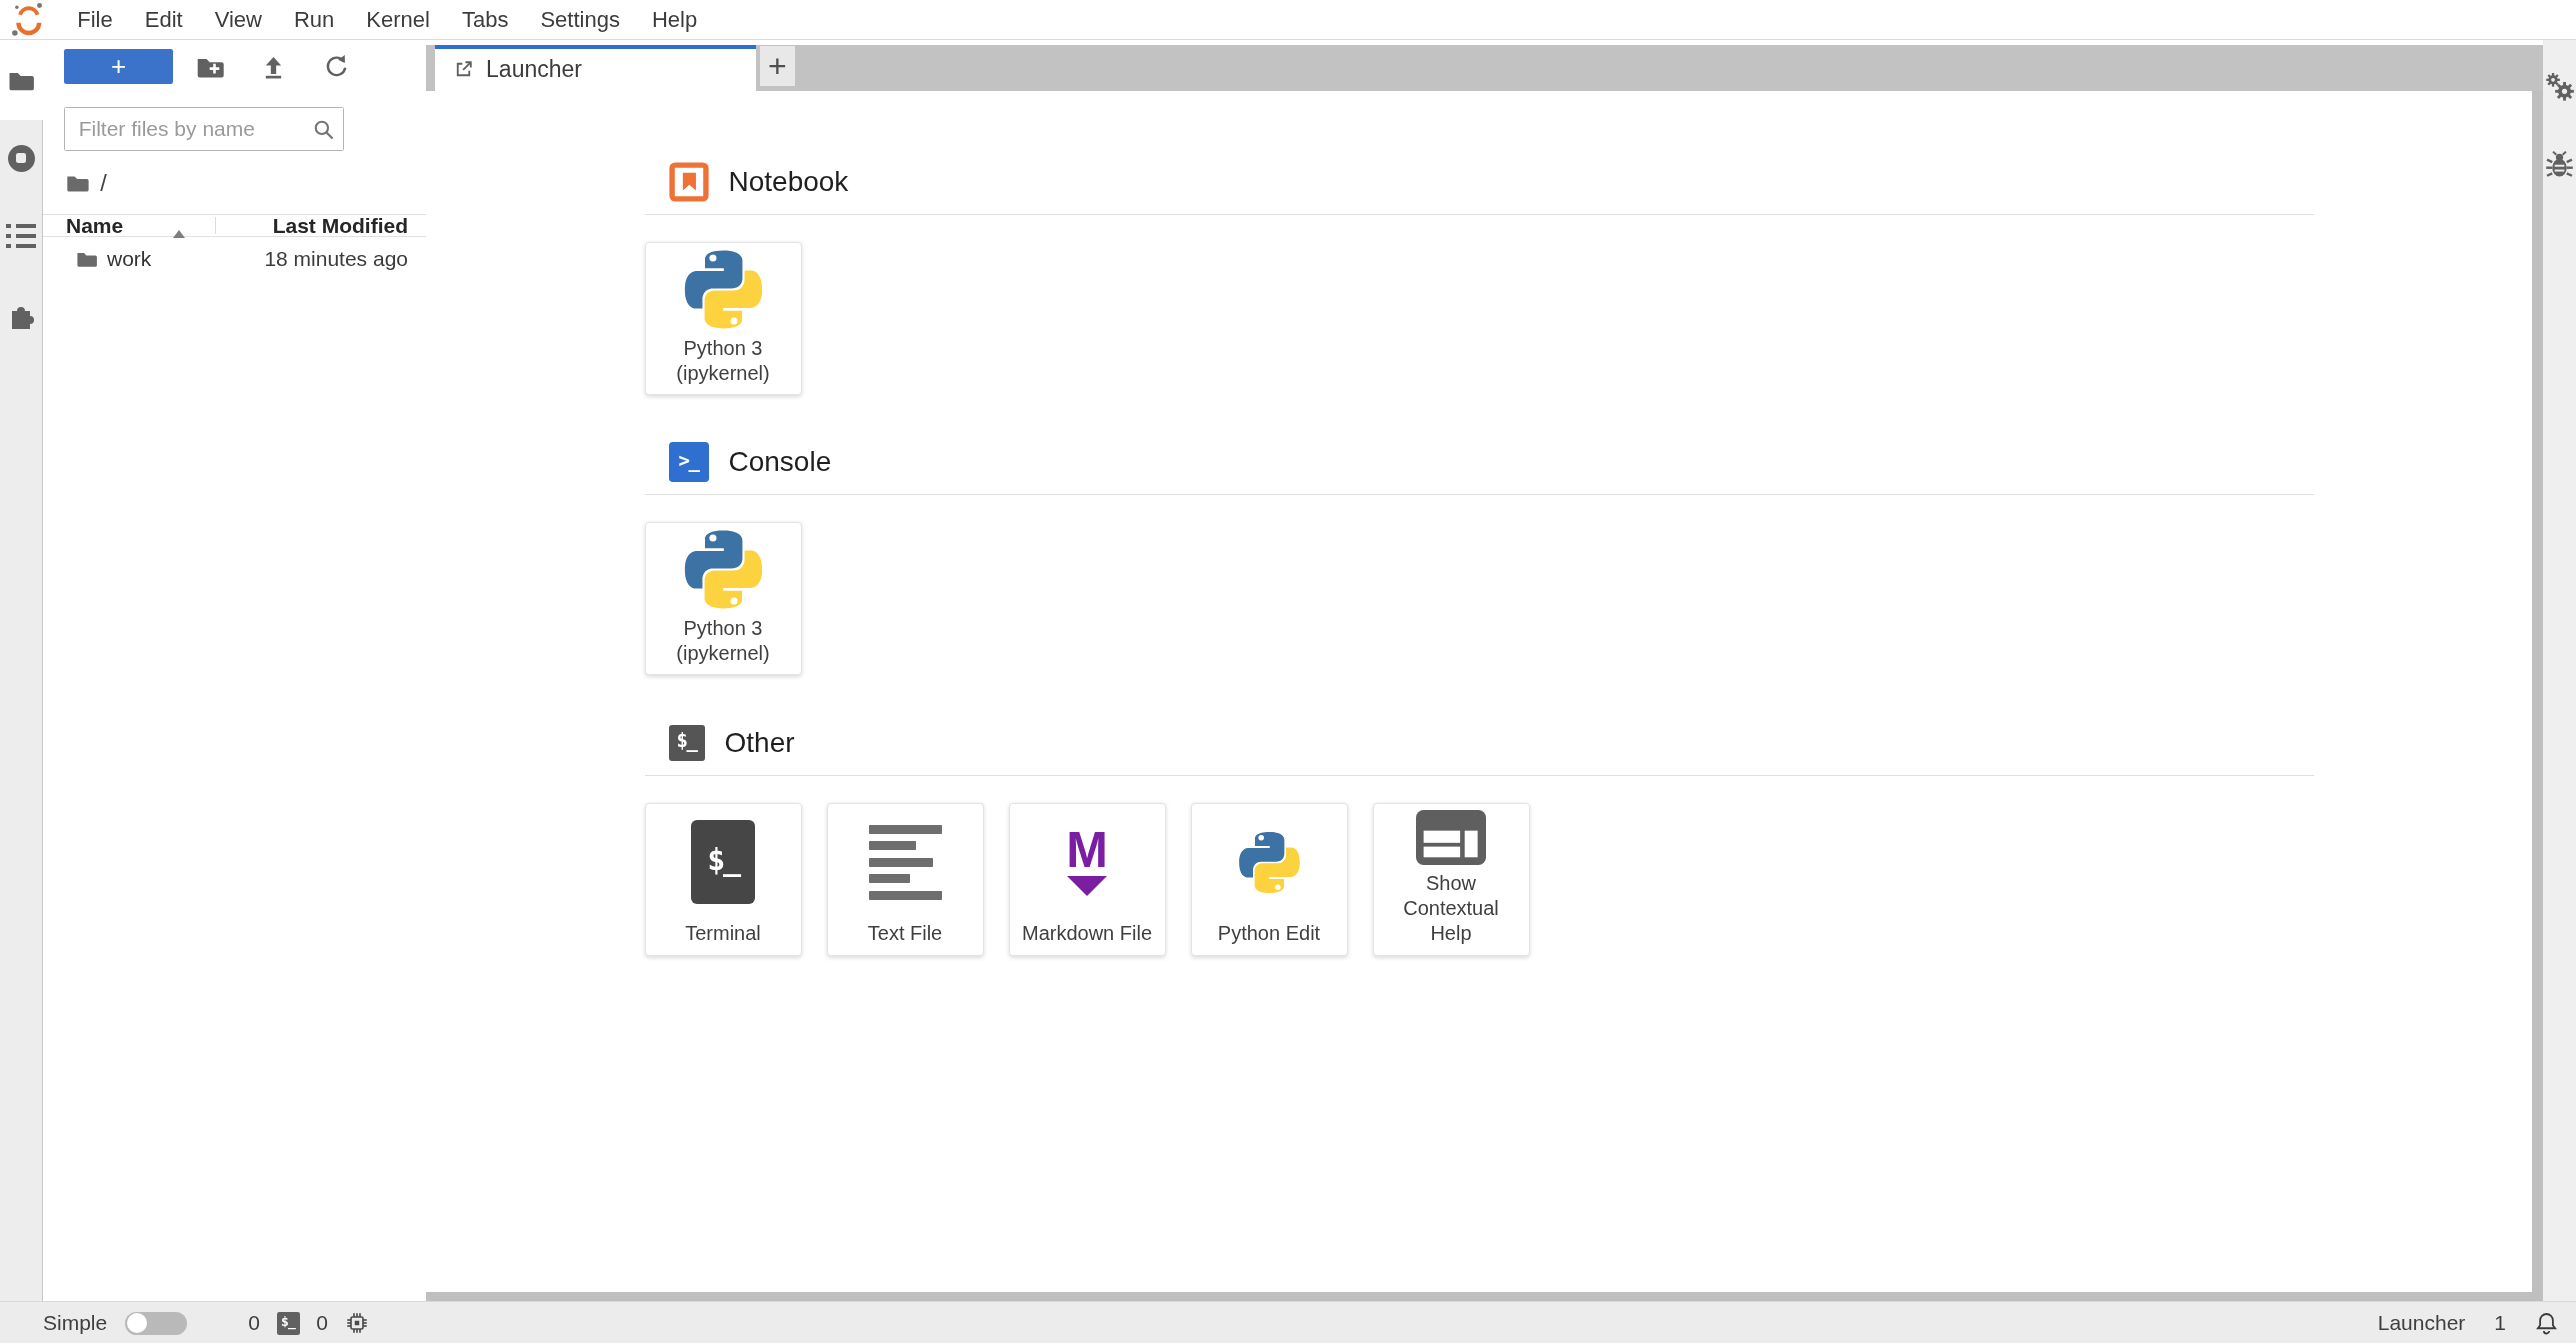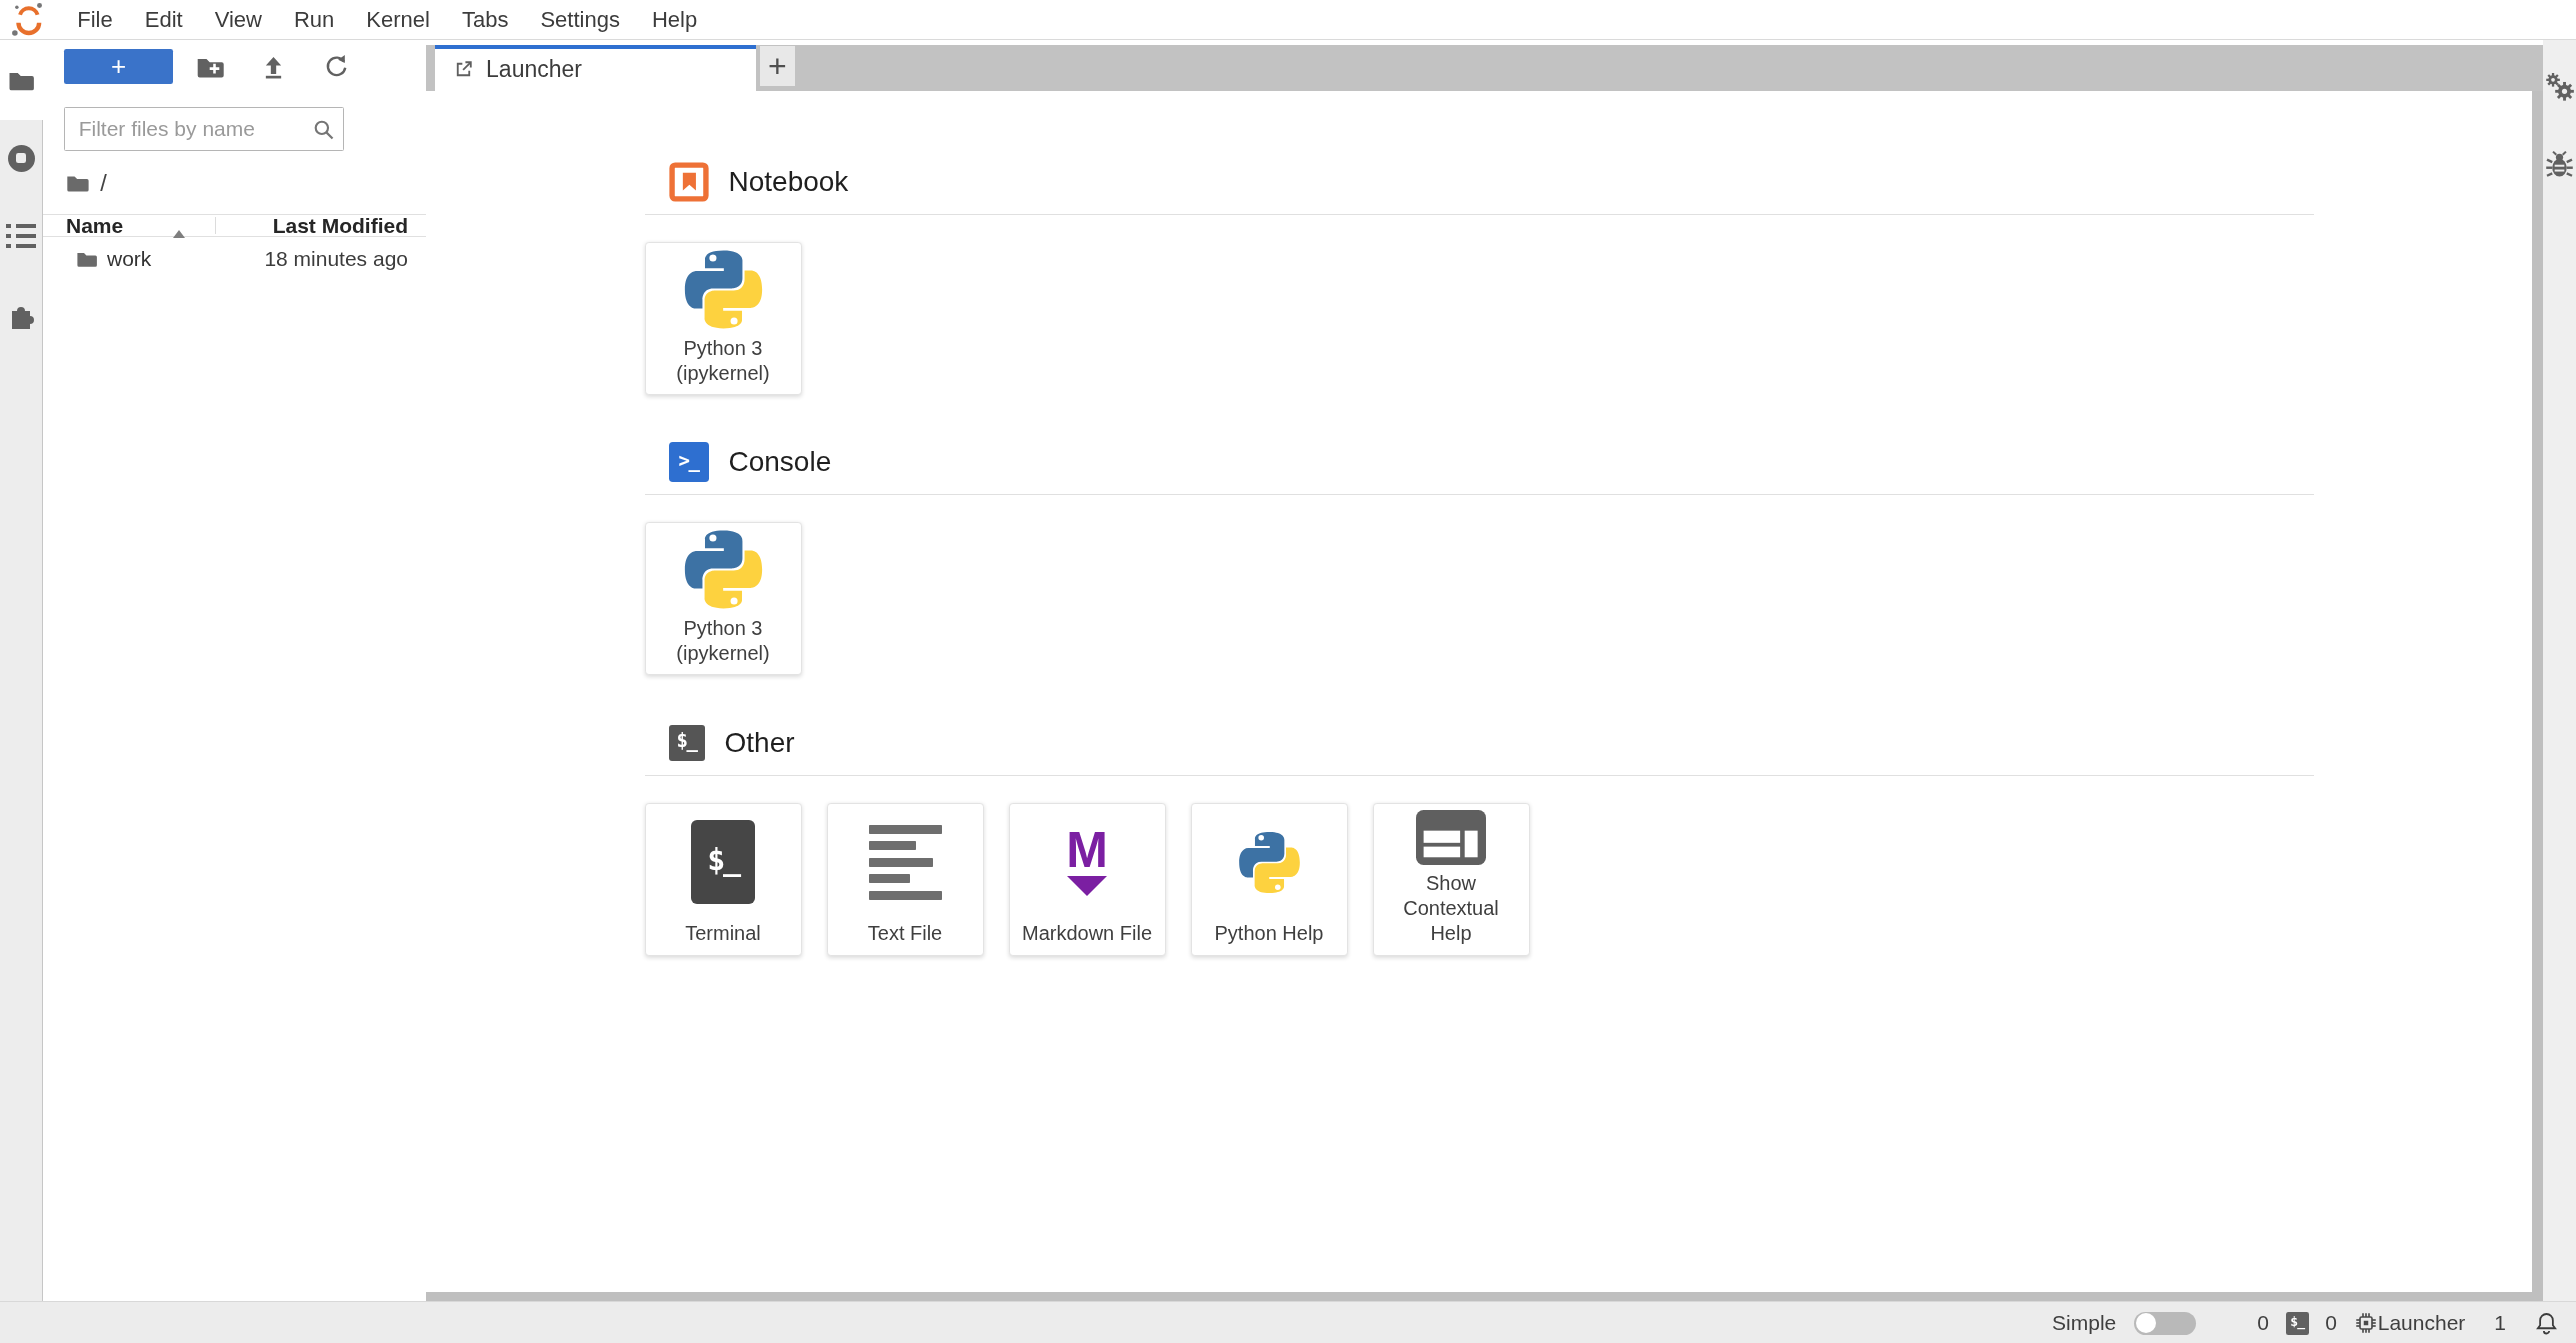--- a/index.html
+++ b/index.html
@@ -148,21 +148,21 @@
   .strip-right { position:absolute; left:2543px; top:40px; width:33px; height:1261px;
     background:#efefef; display:flex; flex-direction:column; align-items:center; }
   .rbtn { width:33px; height:35px; display:flex; align-items:center; justify-content:center; }
   .rbtn.gears { margin-top:29px; }
   .rbtn.bug { margin-top:43px; }
 
   
   .statusbar {
     position:absolute; left:0; top:1301px; width:2576px; height:43px; background:#ececec;
     border-top:0.8px solid #d8d8d8; display:flex; align-items:center;
-    justify-content:flex-end; padding:0 18px 0 43px; font-size:21px; color:#3f3f3f;
+    justify-content:space-between; padding:0 18px 0 43px; font-size:21px; color:#3f3f3f;
   }
   .sb-left { display:flex; align-items:center; }
   .toggle { margin-left:18px; width:62px; height:23px; border-radius:11.4px; background:#b9b9b9;
     position:relative; cursor:pointer; }
   .toggle .knob { position:absolute; left:1.5px; top:1.5px; width:20px; height:20px;
     border-radius:50%; background:#fff; }
   .sb-count1 { margin-left:61px; }
   .term-badge { margin-left:16.7px; width:23px; height:23px; background:#616161; border-radius:2.3px;
     display:flex; align-items:center; justify-content:center; }
   .term-badge span { font-family:"DejaVu Sans Mono", monospace; font-weight:bold; color:#fff;
@@ -400,21 +400,21 @@
             </div>
             <div class="card-label">Markdown File</div>
           </div>
 
           <div class="card">
             <div class="card-icon-box">
               <svg width="73" height="73" viewBox="0 0 96 96">
                   <use href="#sym-python"></use>
                 </svg>
             </div>
-            <div class="card-label">Python Help</div>
+            <div class="card-label">Python Edit</div>
           </div>
 
           <div class="card">
             <div class="card-icon-box">
               <svg width="70" height="55" viewBox="0 0 92 72">
                 <rect x="0" y="0" width="92" height="72" rx="10" fill="#5f5f5f"></rect>
                 <rect x="10" y="27" width="48" height="16" fill="#fff"></rect>
                 <rect x="10" y="48" width="48" height="14" fill="#fff"></rect>
                 <rect x="64" y="27" width="17" height="35" fill="#fff"></rect>
               </svg>

